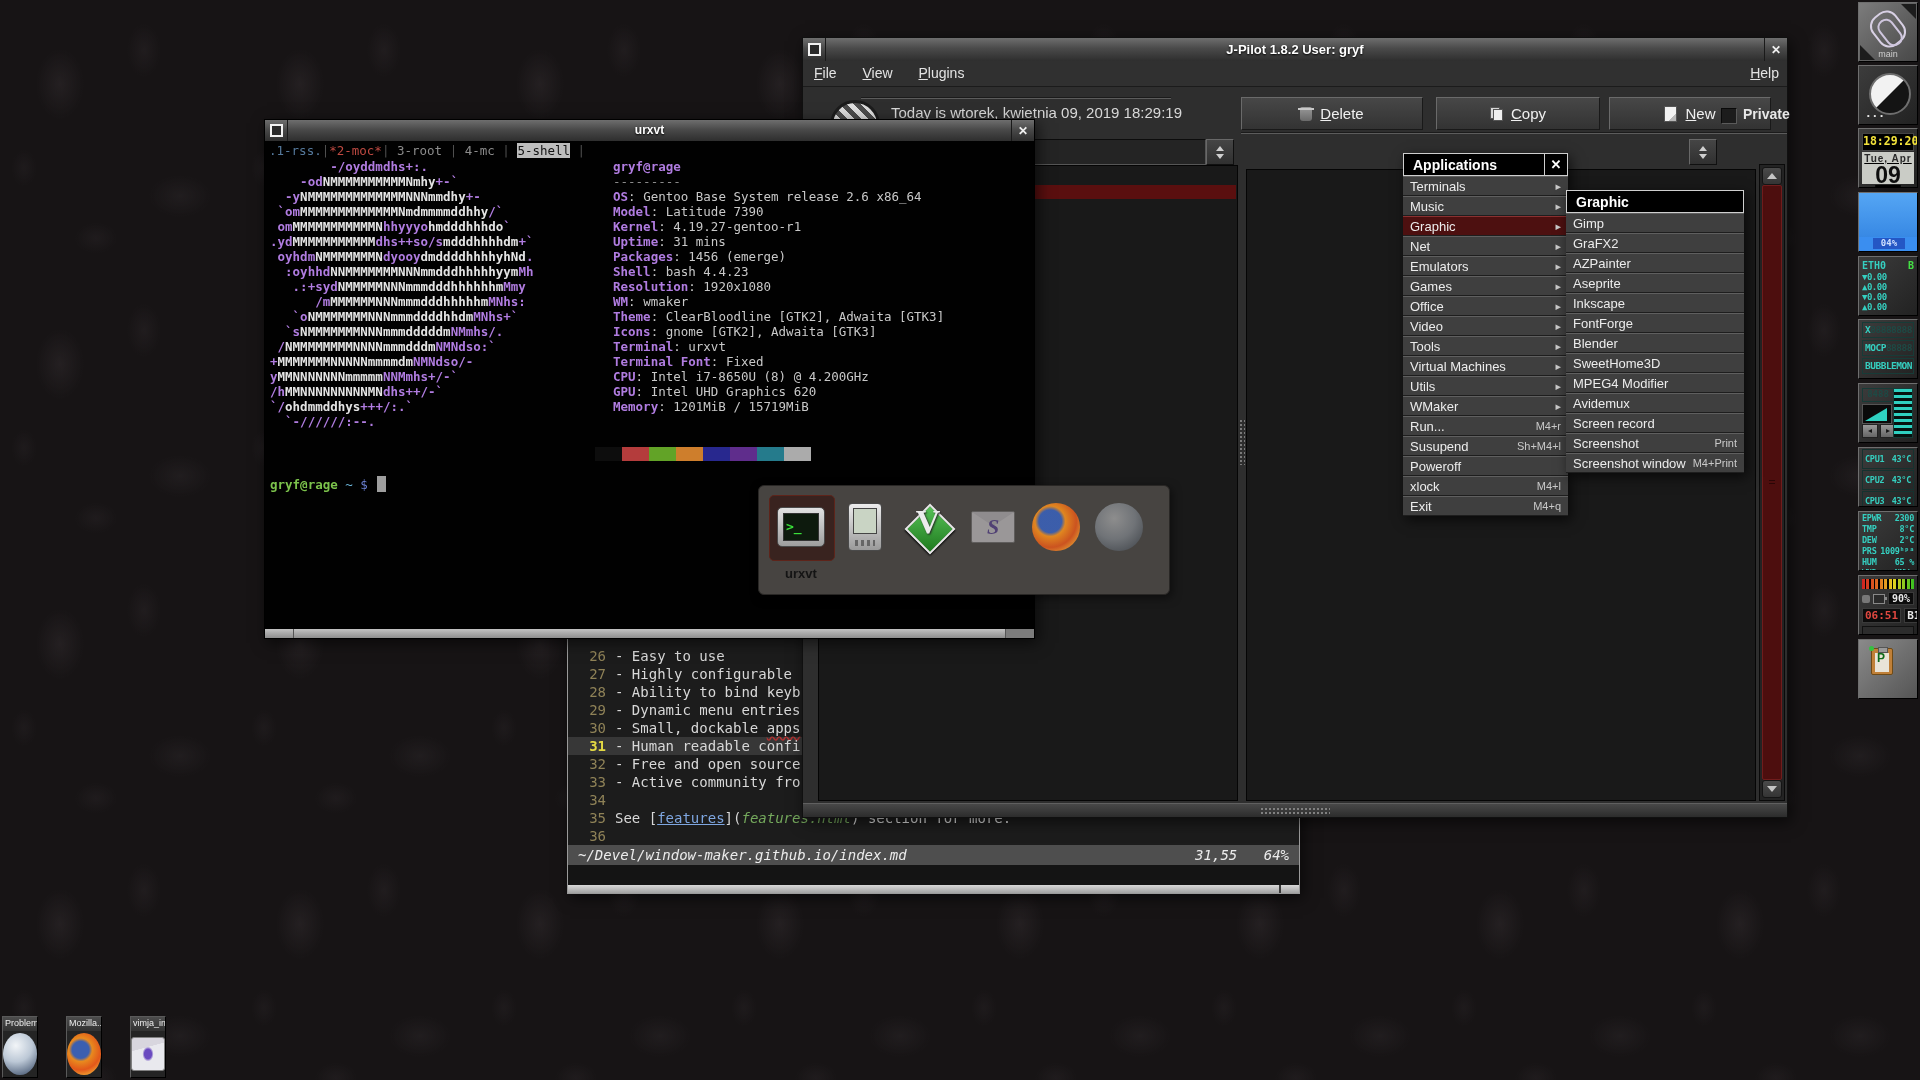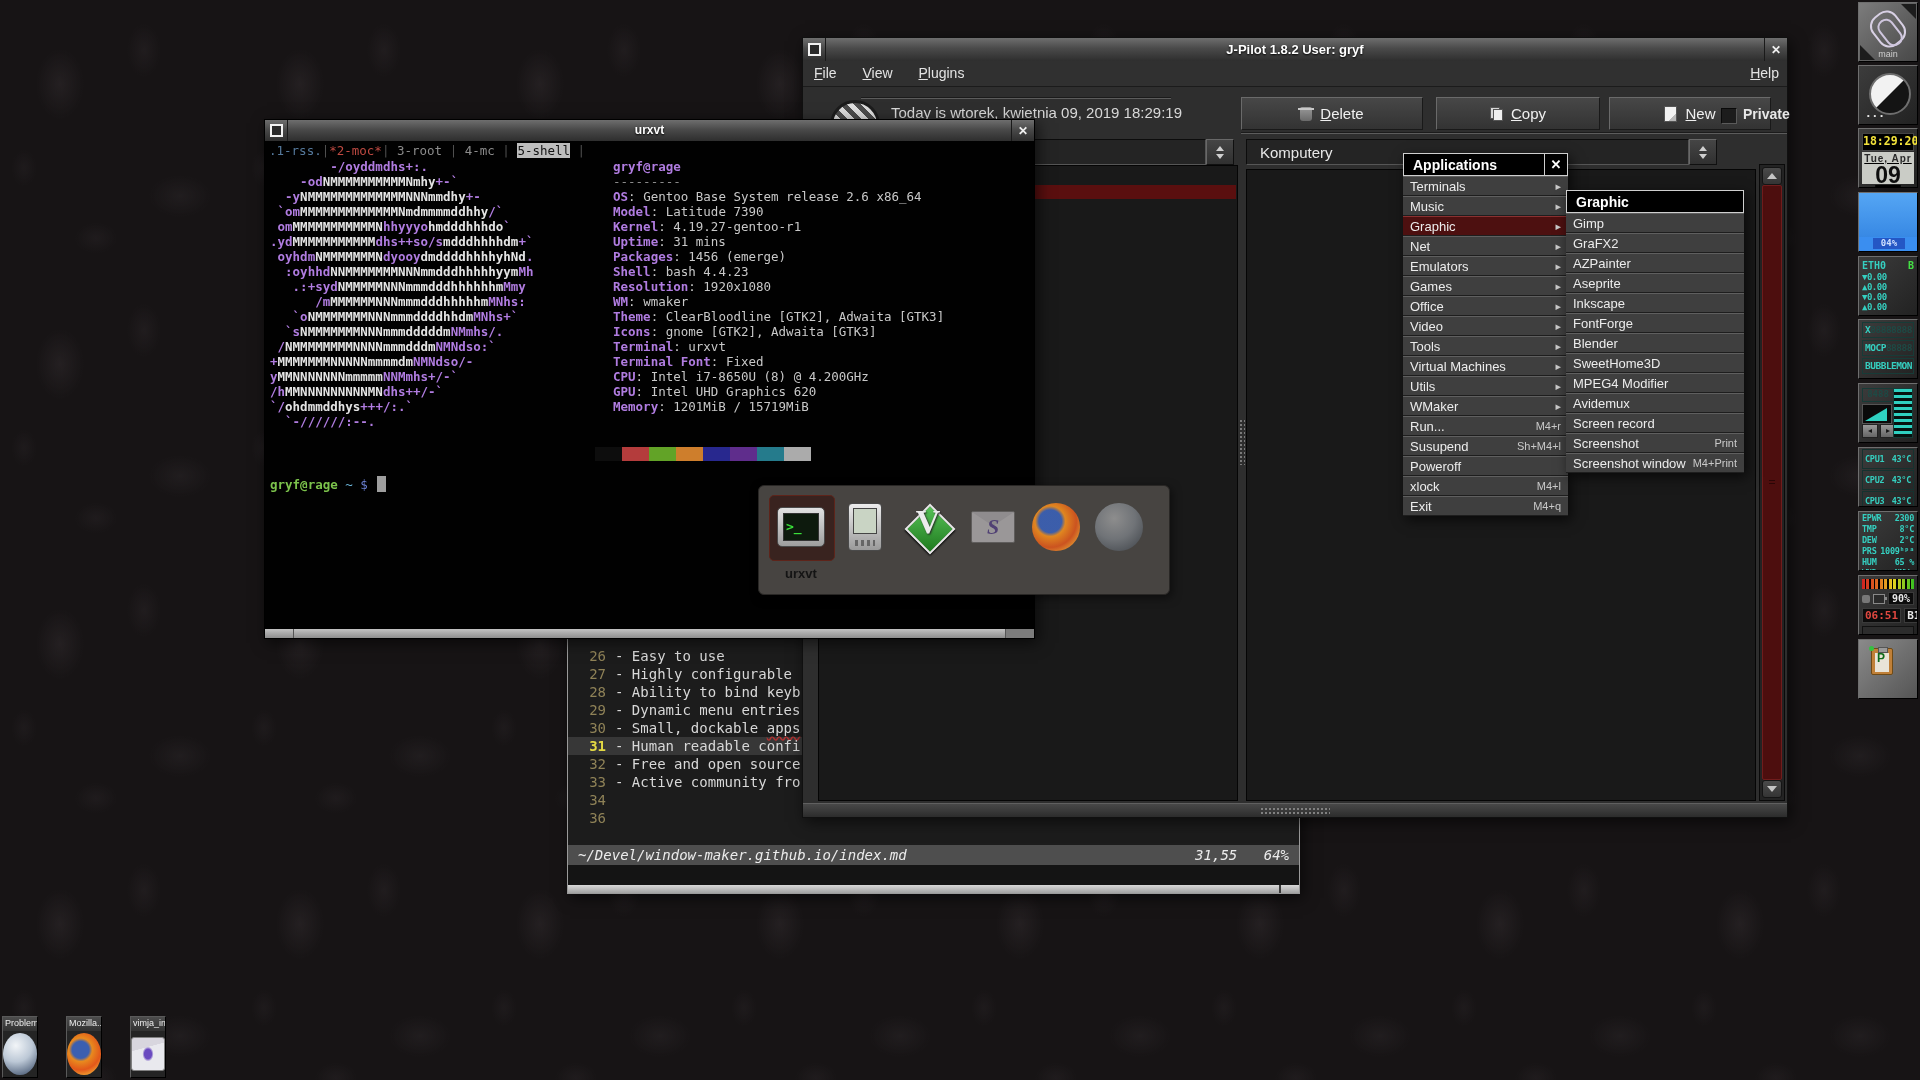--- a/index.html
+++ b/index.html
@@ -312,20 +312,24 @@
       </div>
         <div class="ed-line">
         <span class="ed-num">33</span>
         <pre class="ed-text"><span>- Active community fro</span></pre>
       </div>
         <div class="ed-line">
         <span class="ed-num">34</span>
         <pre class="ed-text"></pre>
       </div>
         <div class="ed-line">
+        <span class="ed-num">35</span>
+        <pre class="ed-text"><span>See [</span><span class="c-link">features</span><span>](</span><span class="c-code">features.html</span><span>) section for more.</span></pre>
+      </div>
+        <div class="ed-line">
         <span class="ed-num">36</span>
         <pre class="ed-text"></pre>
       </div>
       </div>
     <div class="ed-status">
       <span>~/Devel/window-maker.github.io/index.md</span>
       <span class="ed-pos">
         <span>31,55</span>
         <span>64%</span>
       </span>
@@ -384,21 +388,20 @@
           <div class="frag" style="top: 177px;"></div>
           <div class="frag" style="top: 193px;"></div>
           <div class="frag" style="top: 241px;"></div>
           <div class="frag" style="top: 291px;"></div>
         </div>
     </div>
     <div class="jp-splitter">
         <div class="grip"></div>
       </div>
 
-    <div class="jp-combo" style="left:443px;top:101px;width:443px;">Komputery</div>
     <div class="jp-spin" style="left:886px;top:101px;">
       <span class="arr-up"></span>
       <span class="arr-dn"></span>
     </div>
     <div class="jp-checkbox"></div>
     <div class="jp-private">Private</div>
     <div class="jp-list">
 
     <div class="memo-row"></div>
         <div class="memo-row"></div>

